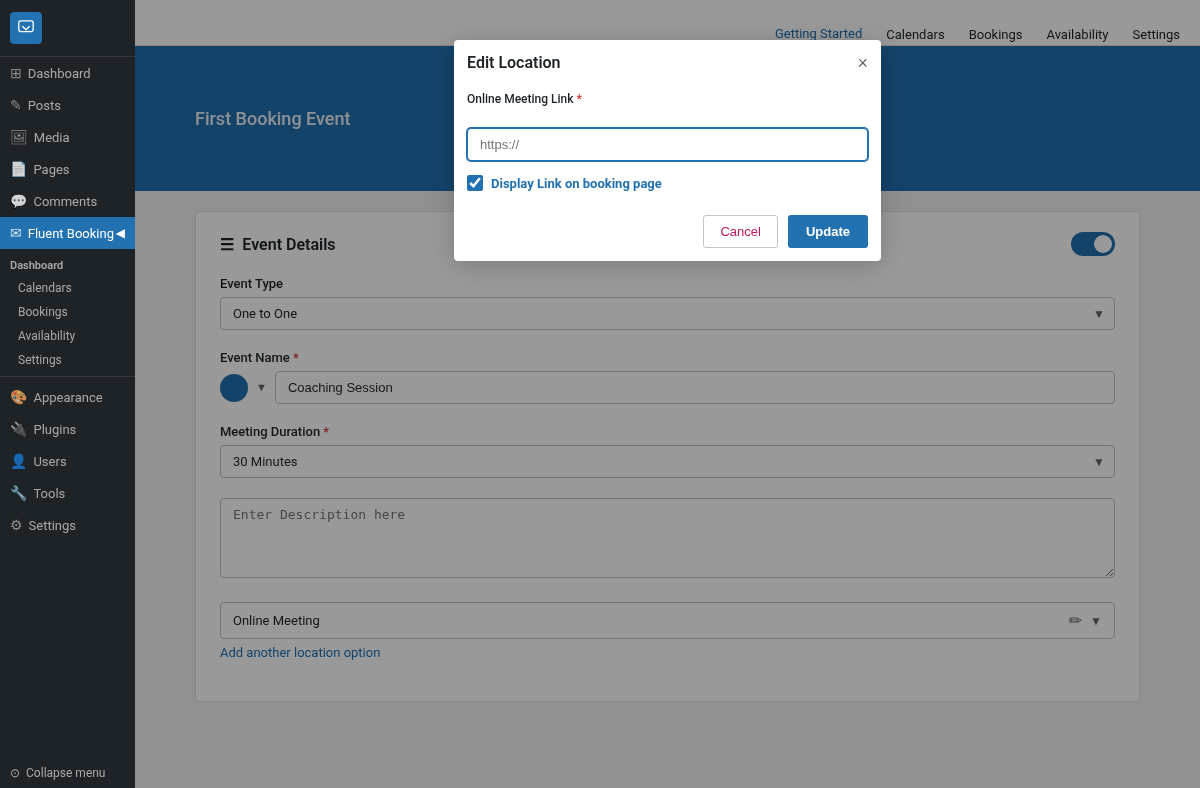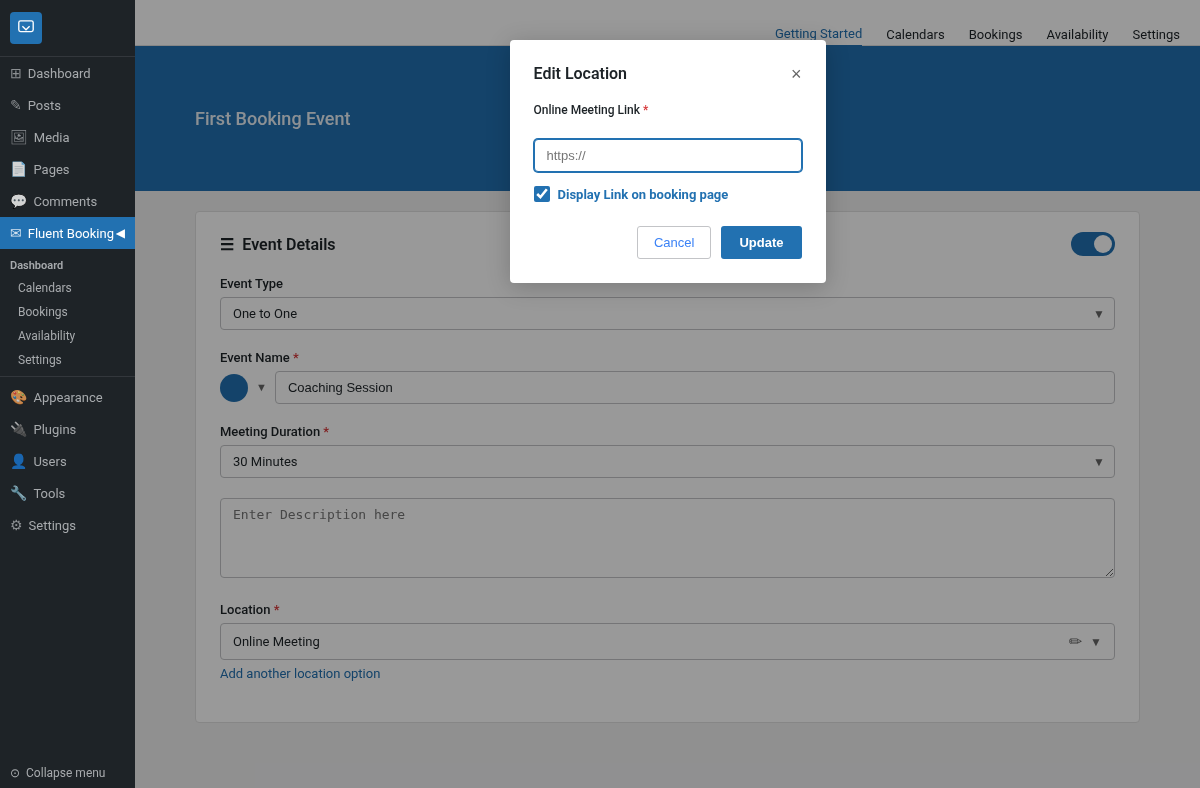--- a/index.html
+++ b/index.html
@@ -252,23 +252,23 @@
       display: flex;
       align-items: flex-start;
       justify-content: center;
       padding-top: 40px;
     }
 
     
     .modal {
       background: #fff;
       border-radius: 4px;
-      width: 316px;
+      width: 427px;
       box-shadow: 0 4px 24px rgba(0,0,0,0.2);
-      padding: 24px;
+      padding: 13px;
       position: relative;
     }
     .modal-header {
       display: flex;
       align-items: center;
       justify-content: space-between;
       margin-bottom: 20px;
     }
     .modal-title {
       font-size: 16px;
@@ -324,21 +324,21 @@
       display: flex;
       justify-content: flex-end;
       gap: 10px;
     }
     .btn-cancel {
       padding: 8px 16px;
       border: 1px solid #c3c4c7;
       border-radius: 3px;
       background: #fff;
       font-size: 13px;
-      color: #3b82f6;
+      color: #be185d;
       cursor: pointer;
     }
     .btn-update {
       padding: 8px 18px;
       border: none;
       border-radius: 3px;
       background: #2271b1;
       color: #fff;
       font-size: 13px;
       font-weight: 600;
@@ -498,24 +498,20 @@
           </div>
           <span class="chevron">▼</span>
         </div>
       </div>
 
       <div class="form-group">
         <textarea class="form-textarea" placeholder="Enter Description here" style=""></textarea>
       </div>
 
       <div class="form-group">
-        <label class="form-label">
-          <span>Location</span>
-          <span class="required"> *</span>
-        </label>
         <div class="location-row">
           <span class="location-text">Online Meeting</span>
           <div class="location-actions">
             <span style="font-size:16px;">✏</span>
             <span style="font-size:12px;">▼</span>
           </div>
         </div>
         <a class="add-location-link">Add another location option</a>
       </div>
     </div>

